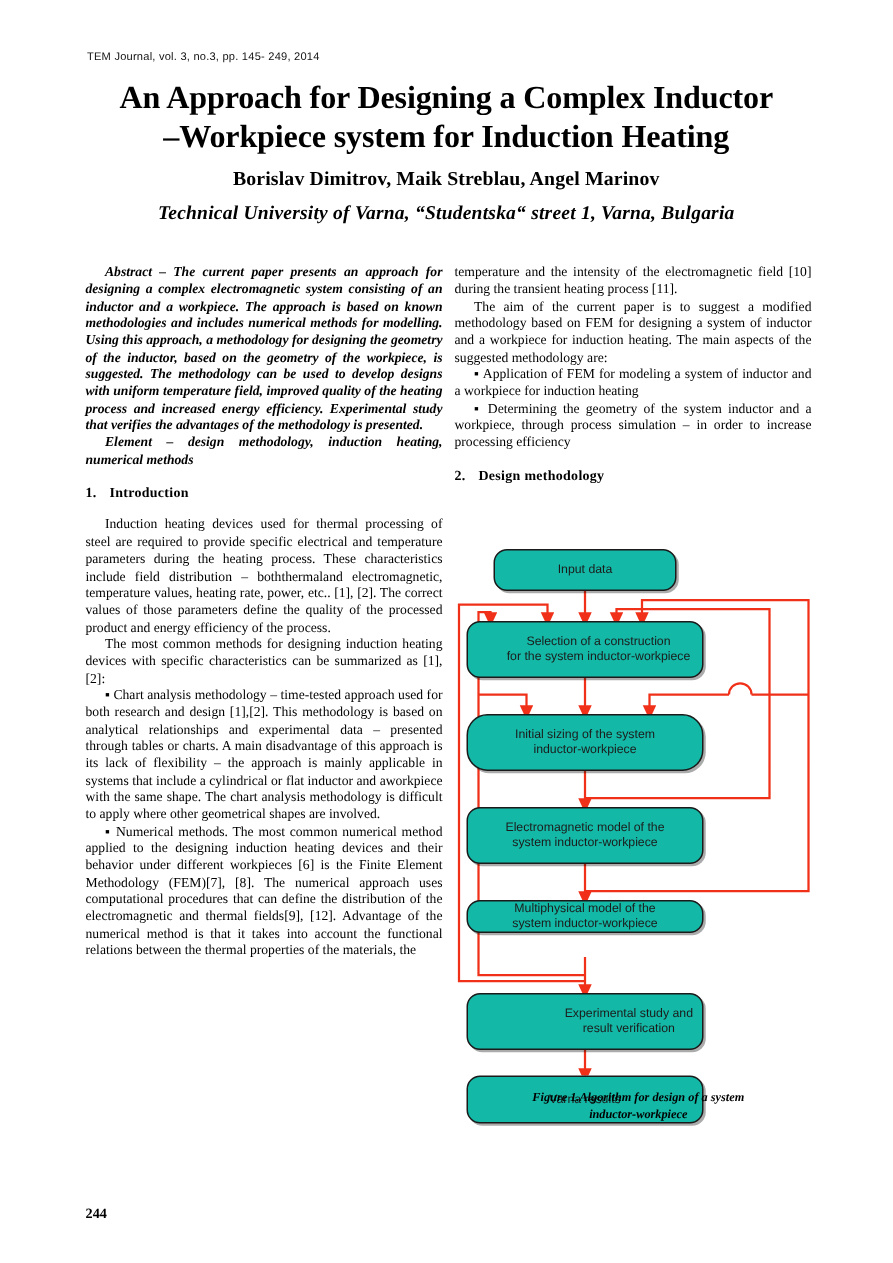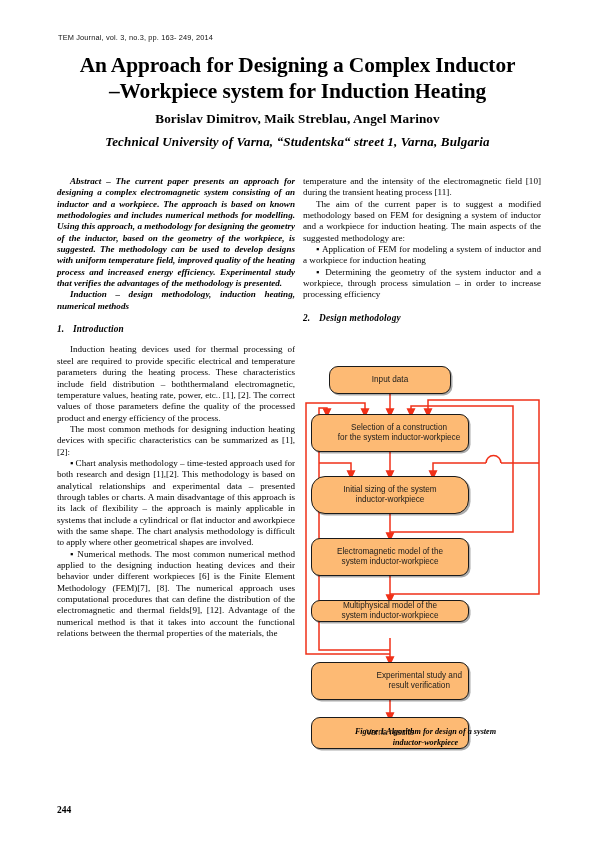--- a/index.html
+++ b/index.html
@@ -92,21 +92,20 @@
     font-weight: bold;
     font-style: italic;
     margin-top: 0px;
   }
   h2.section {
     font-size: 9.3px;
     font-weight: bold;
     margin: 12px 0 9px 0;
     text-indent: 0;
     letter-spacing: 0.2px;
-    font-style: italic;
   }
   h2.section .num { display: inline-block; width: 16px; }
 
   
   .figure {
     position: absolute;
     left: 303px;
     top: 362px;
     width: 245px;
     height: 410px;
@@ -116,21 +115,21 @@
     left: 0; top: 0;
     width: 245px;
     height: 355px;
   }
   .fc svg { display: block; }
   .fc-box {
     position: absolute;
     box-sizing: border-box;
     border: 1.1px solid #1a1a1a;
     border-radius: 9px;
-    background: #fdba74;
+    background: #14b8a6;
     box-shadow: 1.5px 1.5px 0 rgba(0,0,0,0.33);
     display: flex;
     align-items: center;
     justify-content: center;
     text-align: center;
     font-family: "Liberation Sans", sans-serif;
     font-size: 8.2px;
     line-height: 10.3px;
     color: #1b1b1b;
     padding: 0 6px;
@@ -156,36 +155,36 @@
     font-family: "Liberation Serif", serif;
     font-weight: bold;
     font-size: 9.5px;
   }
 </style>
 </head>
 <body>
 
 <div class="page">
 
-  <div class="journal-ref">TEM Journal, vol. 3, no.3, pp. 163- 249, 2014</div>
+  <div class="journal-ref">TEM Journal, vol. 3, no.3, pp. 145- 249, 2014</div>
 
   <div class="title-block">
     <div class="title">
       <div>An Approach for Designing a Complex Inductor</div>
       <div>–Workpiece system for Induction Heating</div>
     </div>
     <div class="authors">Borislav Dimitrov, Maik Streblau, Angel Marinov</div>
     <div class="affiliation">Technical University of Varna, “Studentska“ street 1, Varna, Bulgaria</div>
   </div>
 
   <div class="col col-left">
 
     <p class="abstract"><span class="lead">Abstract – </span><span>The current paper presents an approach for designing a complex electromagnetic system consisting of an inductor and a workpiece. The approach is based on known methodologies and includes numerical methods for modelling. Using this approach, a methodology for designing the geometry of the inductor, based on the geometry of the workpiece, is suggested. The methodology can be used to develop designs with uniform temperature field, improved quality of the heating process and increased energy efficiency. Experimental study that verifies the advantages of the methodology is presented.</span></p>
 
-    <p class="keywords"><span>Induction – </span><span>design methodology, induction heating, numerical methods</span></p>
+    <p class="keywords"><span>Element – </span><span>design methodology, induction heating, numerical methods</span></p>
 
     <h2 class="section"><span class="num">1.</span><span>Introduction</span></h2>
 
     <p>Induction heating devices used for thermal processing of steel are required to provide specific electrical and temperature parameters during the heating process. These characteristics include field distribution – boththermaland electromagnetic, temperature values, heating rate, power, etc.. [1], [2]. The correct values of those parameters define the quality of the processed product and energy efficiency of the process.</p>
     <p>The most common methods for designing induction heating devices with specific characteristics can be summarized as [1], [2]:</p>
     <p class="bullet">▪ Chart analysis methodology – time-tested approach used for both research and design [1],[2]. This methodology is based on analytical relationships and experimental data – presented through tables or charts. A main disadvantage of this approach is its lack of flexibility – the approach is mainly applicable in systems that include a cylindrical or flat inductor and aworkpiece with the same shape. The chart analysis methodology is difficult to apply where other geometrical shapes are involved.</p>
     <p class="bullet">▪ Numerical methods. The most common numerical method applied to the designing induction heating devices and their behavior under different workpieces [6] is the Finite Element Methodology (FEM)[7], [8]. The numerical approach uses computational procedures that can define the distribution of the electromagnetic and thermal fields[9], [12]. Advantage of the numerical method is that it takes into account the functional relations between the thermal properties of the materials, the</p>
   </div>
 
   <div class="col col-right">

